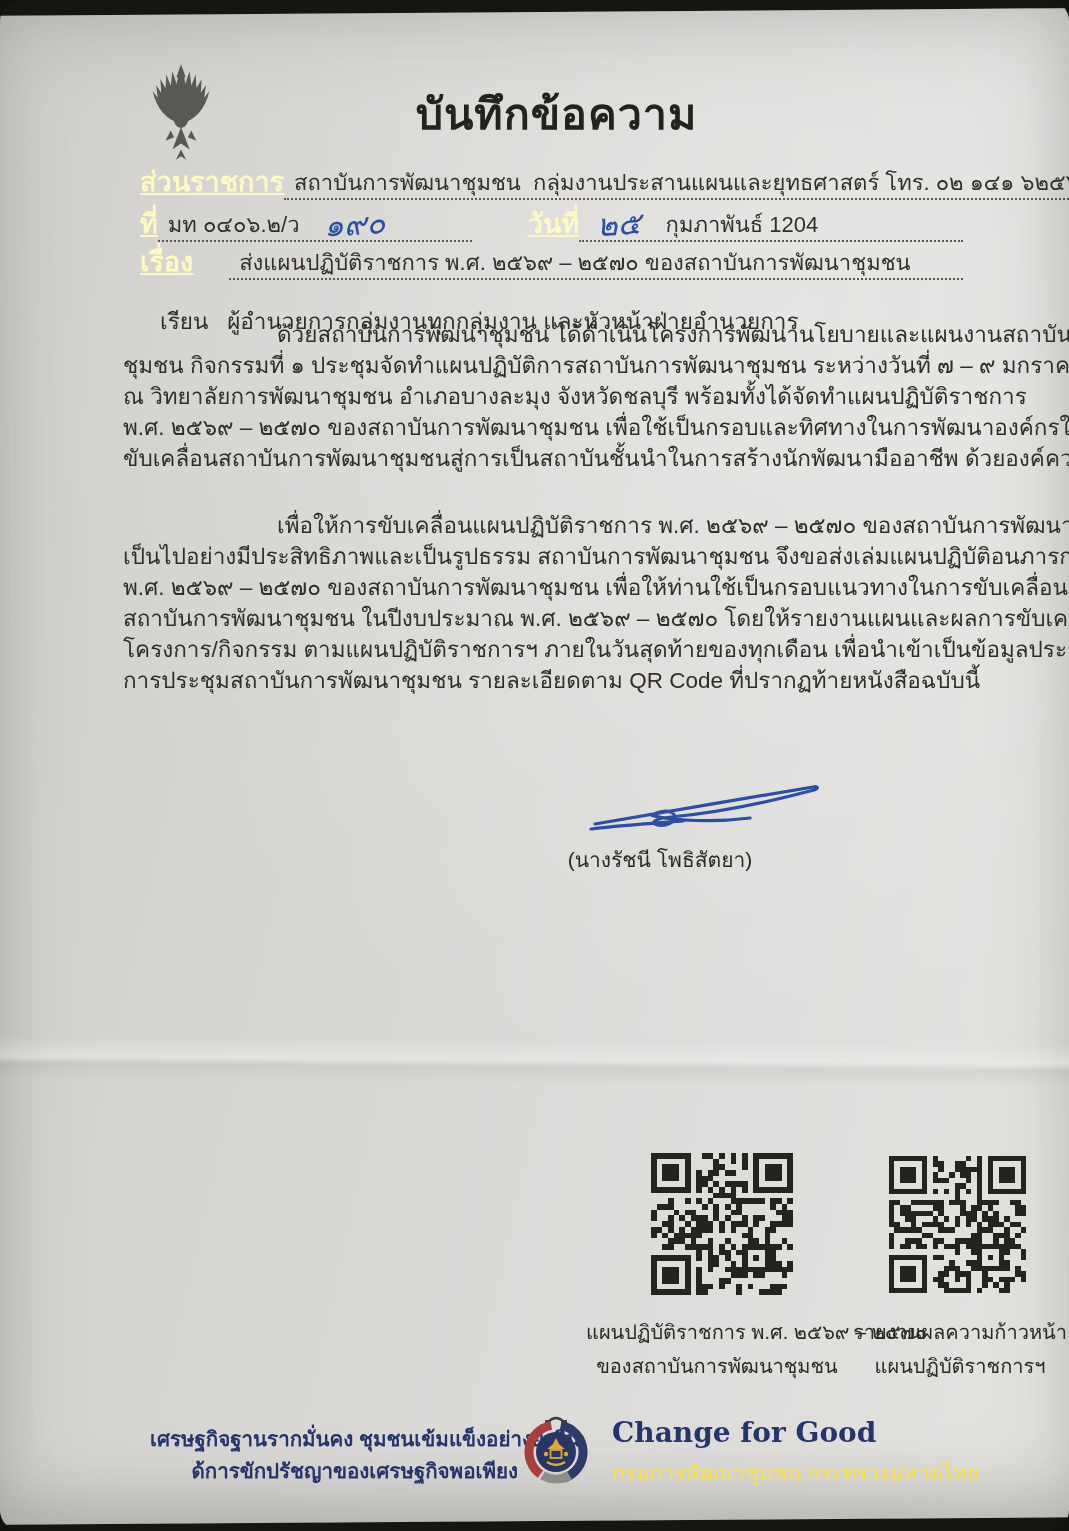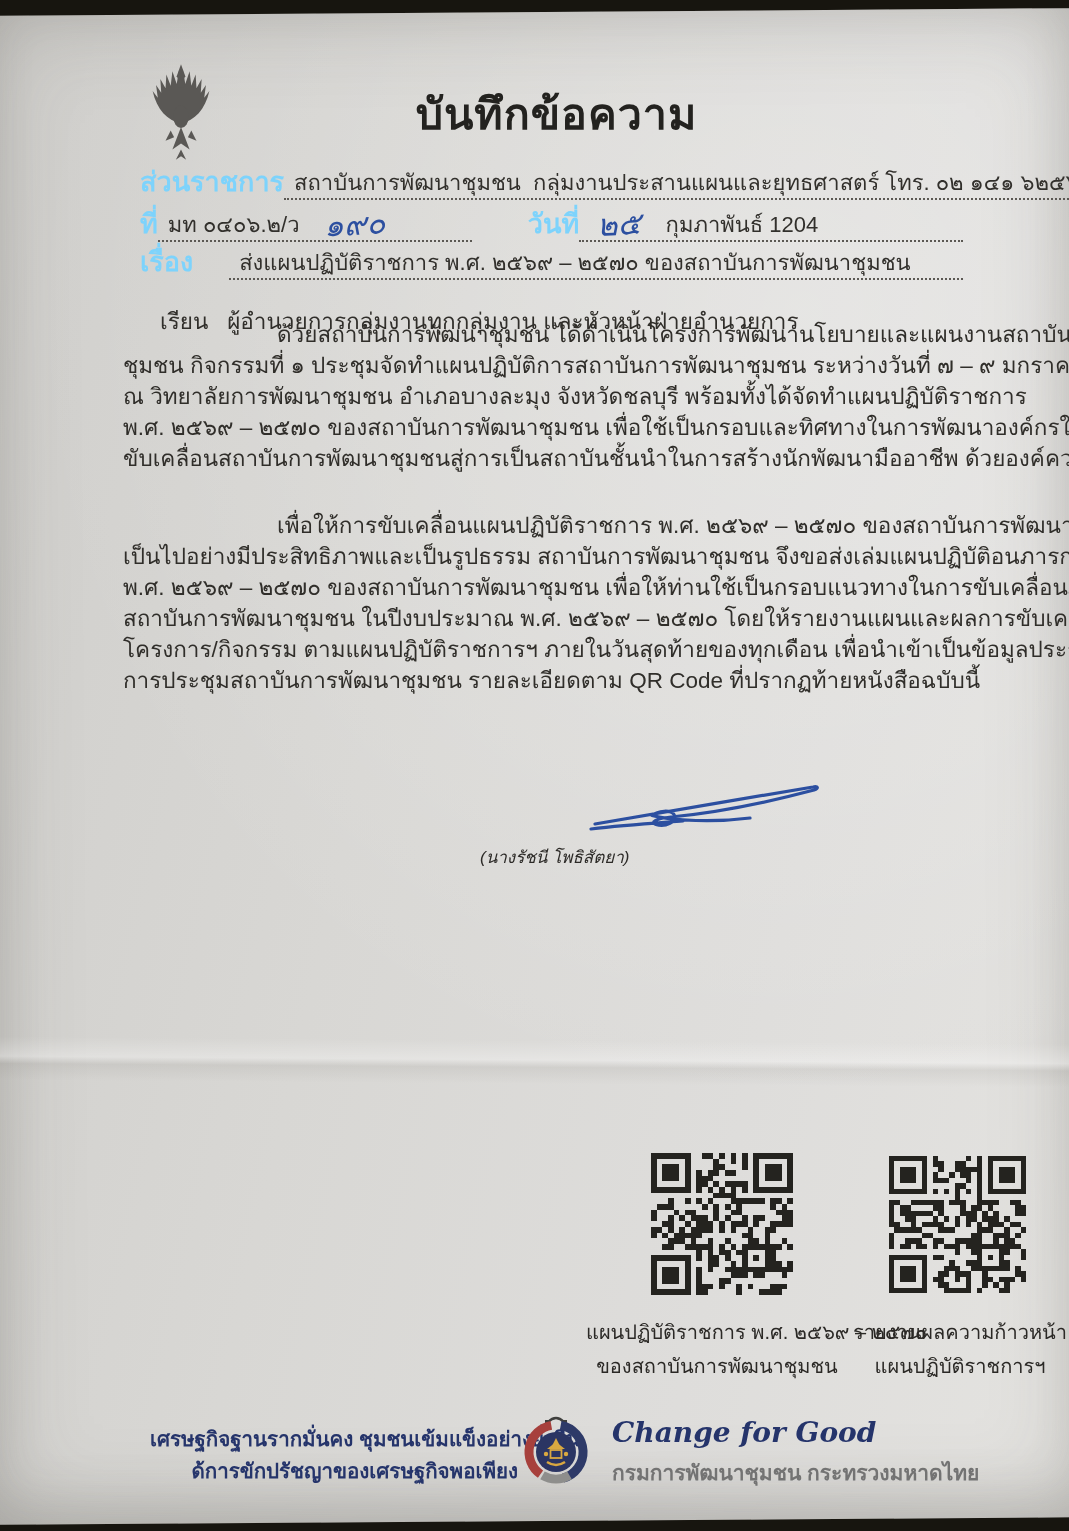--- a/index.html
+++ b/index.html
@@ -1,45 +1,45 @@
 <!DOCTYPE html>
 <html><head>
 <meta charset="utf-8">
 <style>
   html,body{margin:0;padding:0;}
   body{background:#141210;font-family:"Liberation Sans","DejaVu Sans",sans-serif;}
-  .stage{position:relative;width:1069px;height:1531px;overflow:hidden;background:#17150f;}
+  .stage{position:relative;width:1069px;height:1531px;overflow:hidden;background:#17150f;border-radius:21px;}
   .paper{
     position:absolute;left:-10px;right:-10px;top:12px;bottom:10px;
     background:
       radial-gradient(120% 90% at 75% 20%, rgba(255,255,255,0.28), rgba(255,255,255,0) 60%),
       linear-gradient(103deg,#cfcecb 0%,#d8d7d4 38%,#dedddb 70%,#e4e3e0 100%);
     box-shadow: inset 0 0 90px rgba(88,85,78,.28), inset 0 -22px 50px rgba(88,85,78,.16);
     transform:rotate(-0.4deg);
   }
   .crease{
     position:absolute;left:0;right:0;top:1040px;height:44px;pointer-events:none;
     background:linear-gradient(to bottom, rgba(255,255,255,0) 0%, rgba(255,255,255,.30) 45%, rgba(110,107,100,.10) 62%, rgba(255,255,255,0) 100%);
     transform:rotate(.4deg);
   }
   .abs{position:absolute;}
   .doc-title{left:44px;width:1025px;top:80px;text-align:center;font-size:43px;font-weight:bold;color:#23221f;letter-spacing:1px;}
   .frow{position:absolute;display:flex;align-items:flex-end;}
-  .flabel{font-weight:bold;font-size:27px;color:#7dd3fc;white-space:pre;line-height:1;padding-bottom:4px;}
+  .flabel{font-weight:bold;font-size:27px;color:#fef9c3;white-space:pre;line-height:1;padding-bottom:4px;text-decoration:underline;}
   .fline{flex:1;border-bottom:2px dotted #5b5853;padding:0 4px 3px 10px;}
   .fval{font-size:22px;color:#32302c;white-space:pre;line-height:1.15;}
   .hand{font-size:31px;color:#2c4fa0;font-style:italic;display:inline-block;transform:rotate(-3deg);line-height:.8;position:relative;top:3px;}
   .bl{position:absolute;left:123px;font-size:22.5px;color:#302e2a;white-space:pre;line-height:1;}
   .indent{left:277px;}
-  .center-col{position:absolute;font-size:17px;color:#2c2a27;white-space:pre;font-style:italic;}
+  .center-col{position:absolute;text-align:center;font-size:21px;color:#2c2a27;white-space:pre;}
   .qr{position:absolute;}
   .qr-caption{position:absolute;text-align:center;font-size:20px;color:#2b2926;white-space:pre;}
   .slogan{position:absolute;text-align:right;font-weight:bold;font-size:20.5px;color:#25346b;white-space:pre;}
-  .campaign{position:absolute;font-family:"DejaVu Serif","Liberation Serif",serif;font-style:italic;font-weight:bold;font-size:28px;color:#25346b;white-space:pre;}
-  .org{position:absolute;font-weight:bold;font-size:21px;color:#737373;white-space:pre;}
+  .campaign{position:absolute;font-family:"DejaVu Serif","Liberation Serif",serif;font-weight:bold;font-size:28px;color:#25346b;white-space:pre;}
+  .org{position:absolute;font-weight:normal;font-size:21px;color:#fde047;white-space:pre;}
 </style>
 </head>
 <body>
 
 <div class="stage">
   <div class="paper"></div>
 
   <svg class="abs" style="left:138px;top:62px" width="86" height="106" viewBox="0 0 100 120">
     <g fill="#4a4845" opacity="0.88">
       <path d="M50,70 C34,66 22,54 17,32 L23,40 L21,25 L27,34 L26,18 L32,29 L33,13 L38,26 L40,9 L45,24 L48,6 L50,22 Z"></path>

